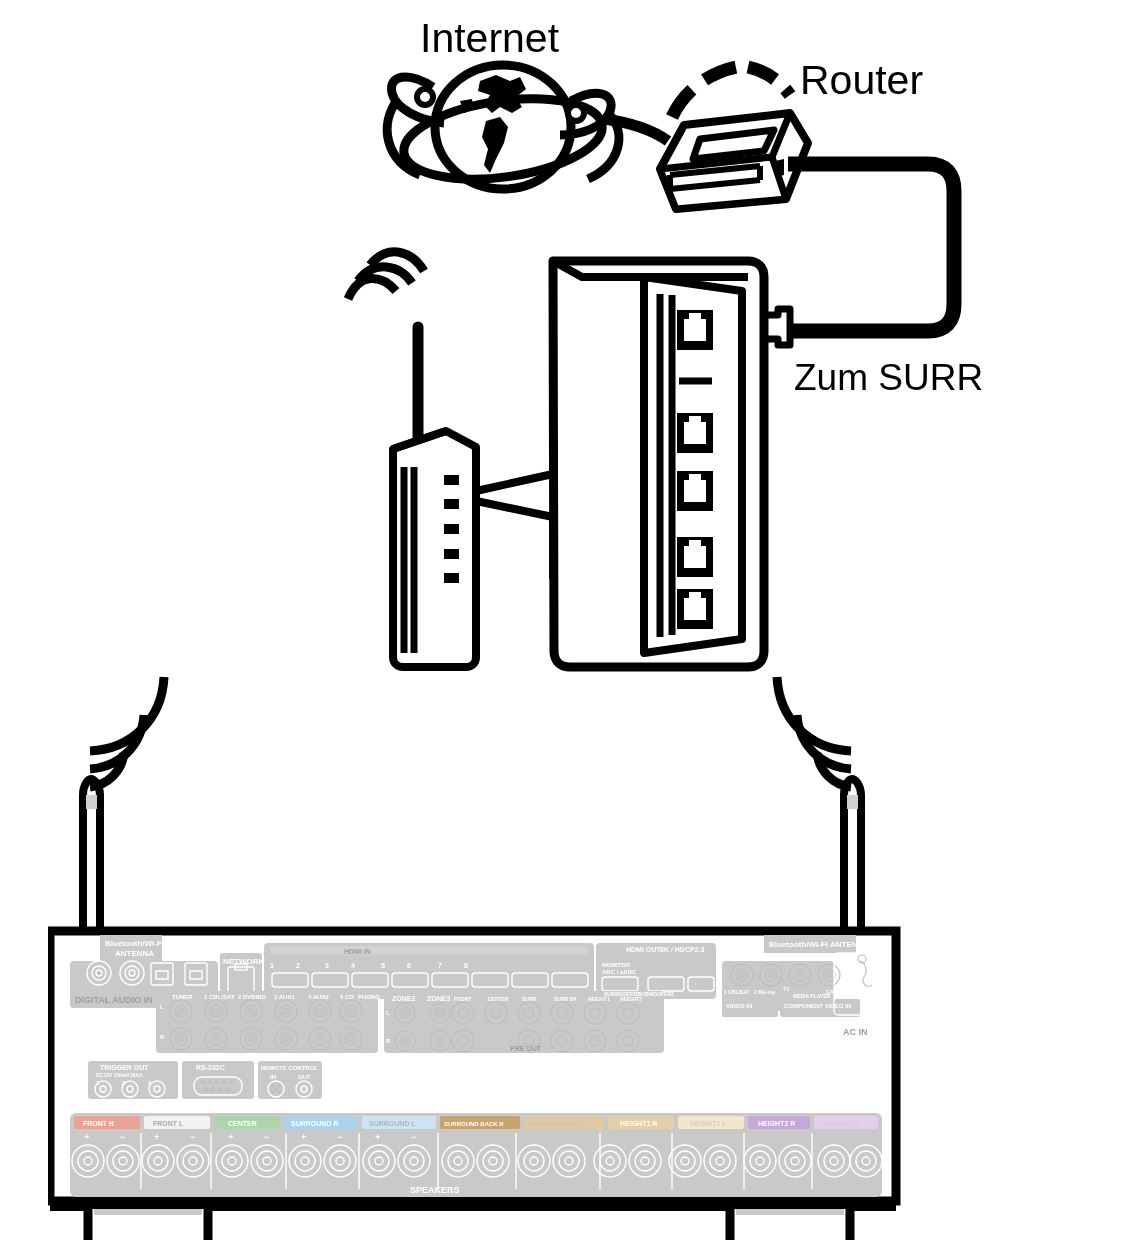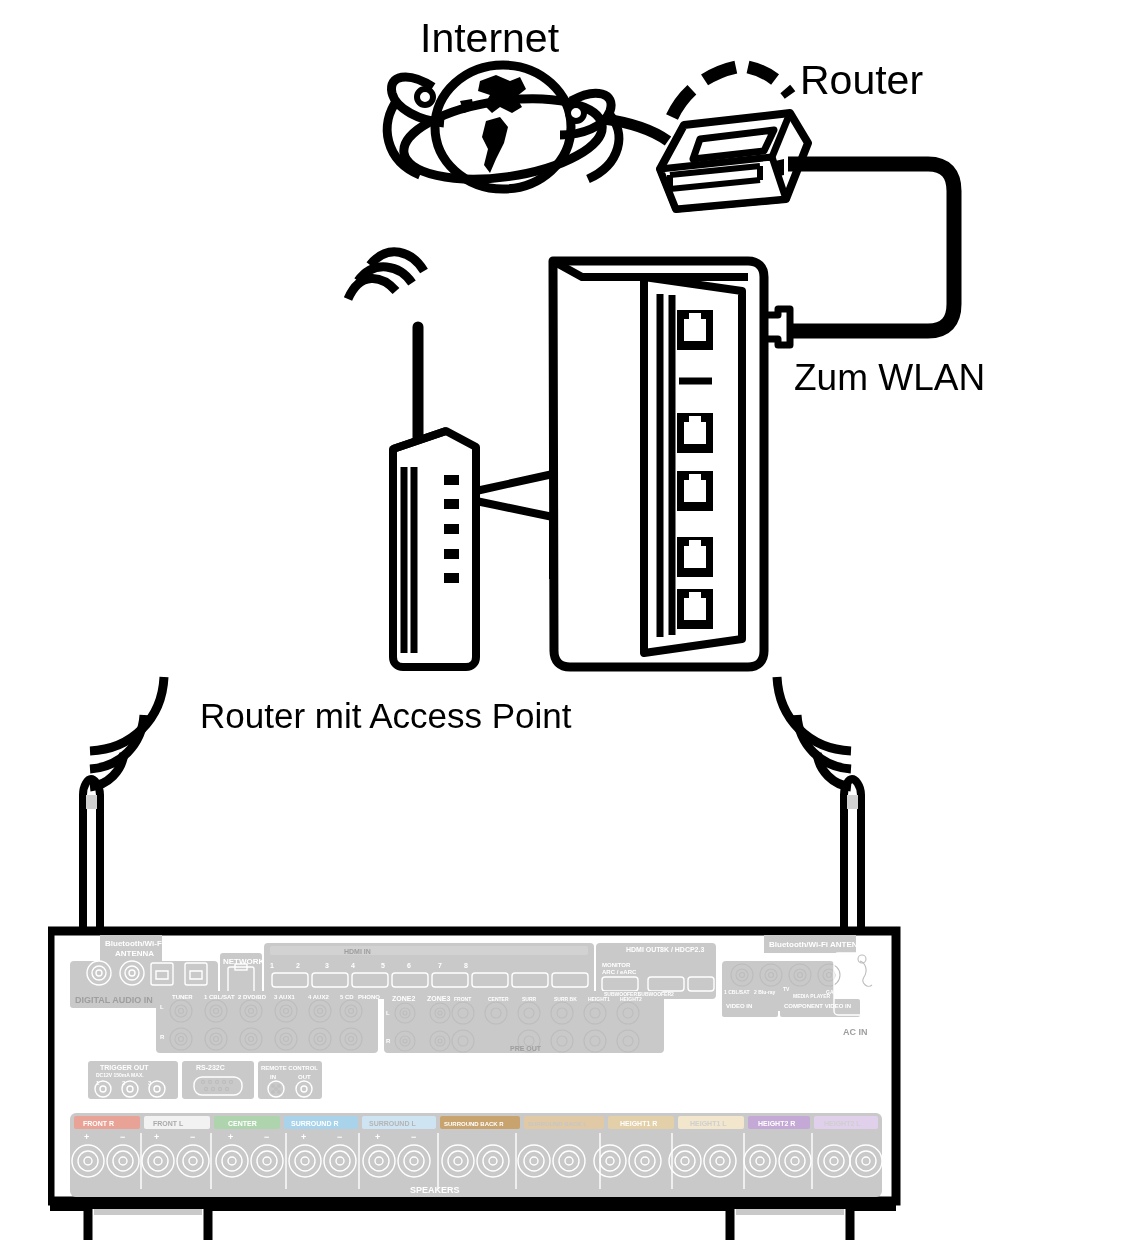--- a/index.html
+++ b/index.html
@@ -22,22 +22,21 @@
   .dtxt{fill:#ffffff;font-family:"Liberation Sans",sans-serif;font-weight:bold;}
   .gtxt{fill:#9e9e9e;font-family:"Liberation Sans",sans-serif;font-weight:bold;}
 </style>
 </head>
 <body>
 
 <div class="stage">
 
   <div class="lbl" id="label-internet">Internet</div>
   <div class="lbl" id="label-modem">Router</div>
-  <div class="lbl" id="label-wlan">Zum WLAN</div>
-  <div class="lbl" id="label-router">Router mit Access Point</div>
+  <div class="lbl" id="label-wlan">Zum SURR</div>
 
   <svg width="1143" height="1240" viewBox="0 0 1143 1240">
 
     <g>
       <ellipse cx="455" cy="118" rx="68" ry="62" class="pl" stroke-width="9"></ellipse>
 
       <path d="M385 78 C 360 62 340 66 344 84 C 348 100 372 112 396 114" class="pl" stroke-width="9"></path>
       <path d="M523 92 C 548 78 568 84 562 102 C 556 118 534 126 512 126" class="pl" stroke-width="9"></path>
       <path d="M350 90 C 330 116 338 152 372 166" class="pl" stroke-width="9"></path>
       <path d="M560 104 C 580 124 572 156 540 170" class="pl" stroke-width="9"></path>

